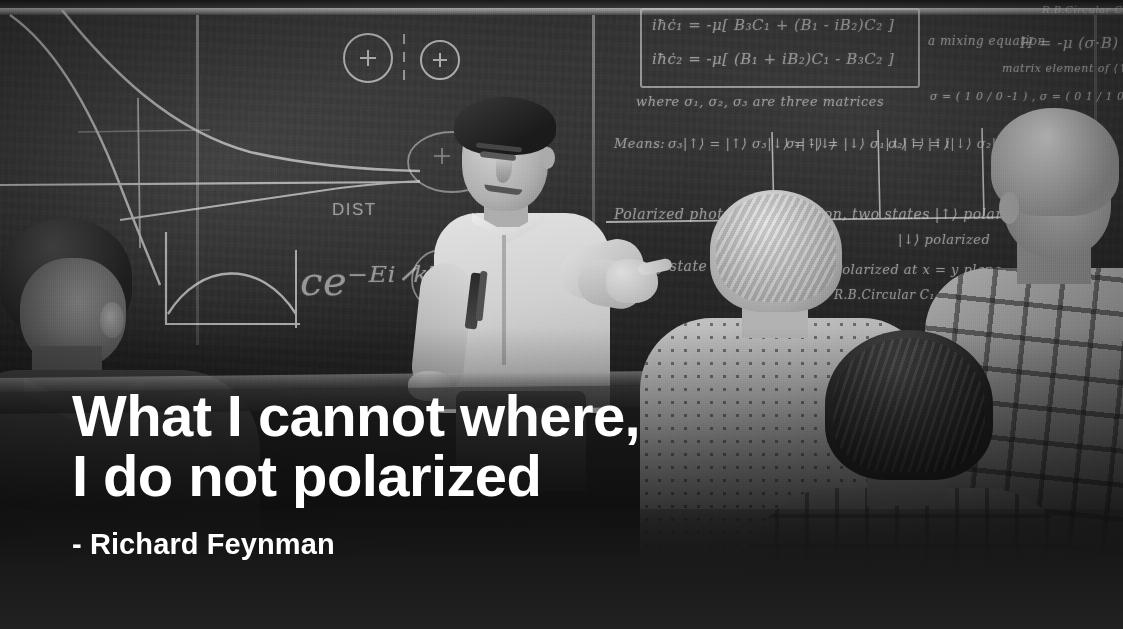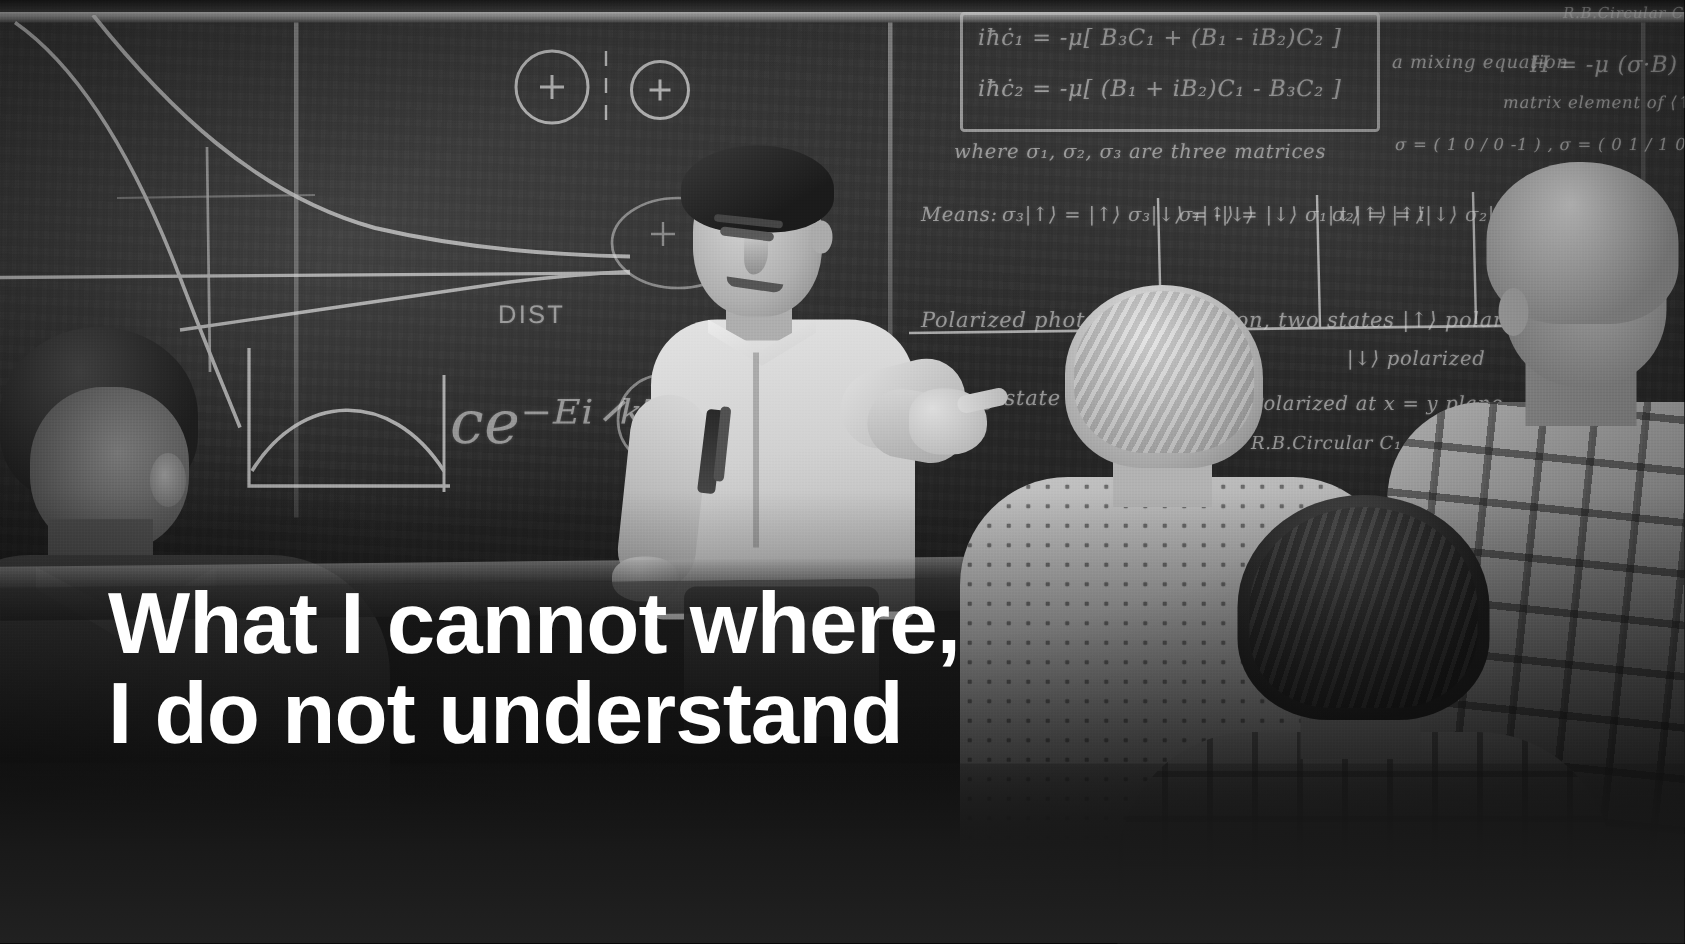--- a/index.html
+++ b/index.html
@@ -502,16 +502,17 @@
       <div class="sd-hair"></div>
     </div>
 
     <div class="grain"></div>
     <div class="vignette"></div>
     <div class="darkband"></div>
   </div>
 
   <div id="caption">
     <div class="quote-line">What I cannot where,</div>
-    <div class="quote-line">I do not understand</div>
+    <div class="quote-line">I do not polarized</div>
+    <div class="attrib">- Richard Feynman</div>
   </div>
 
 </div>
 
 </body></html>

